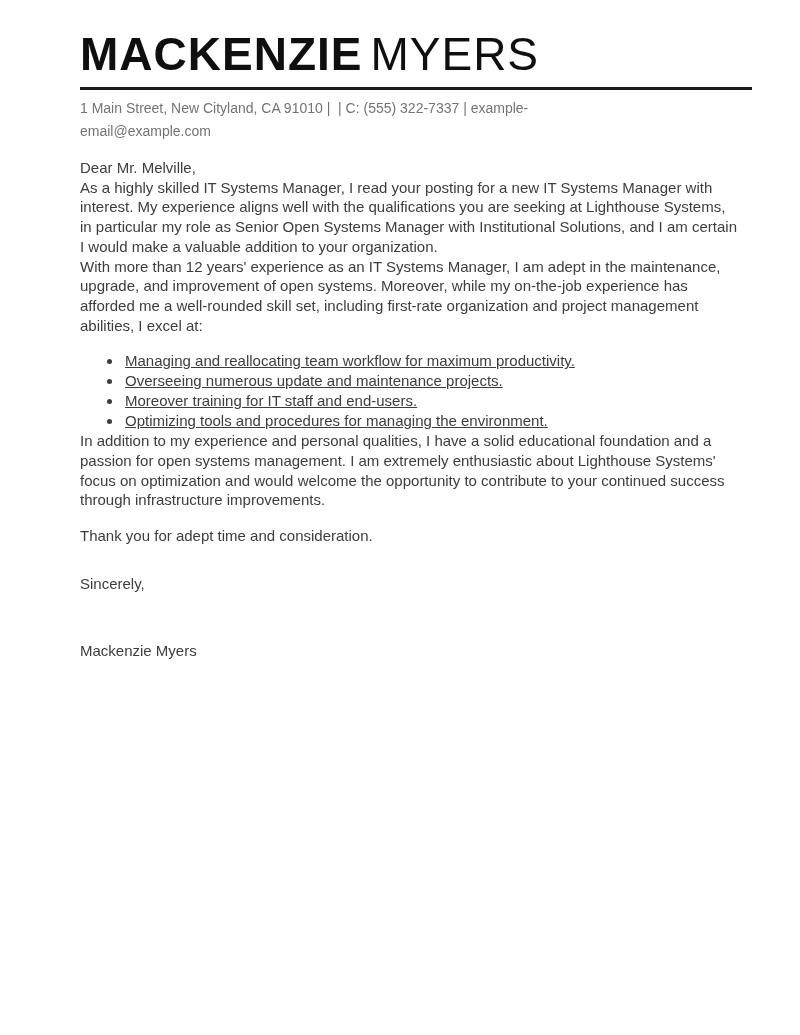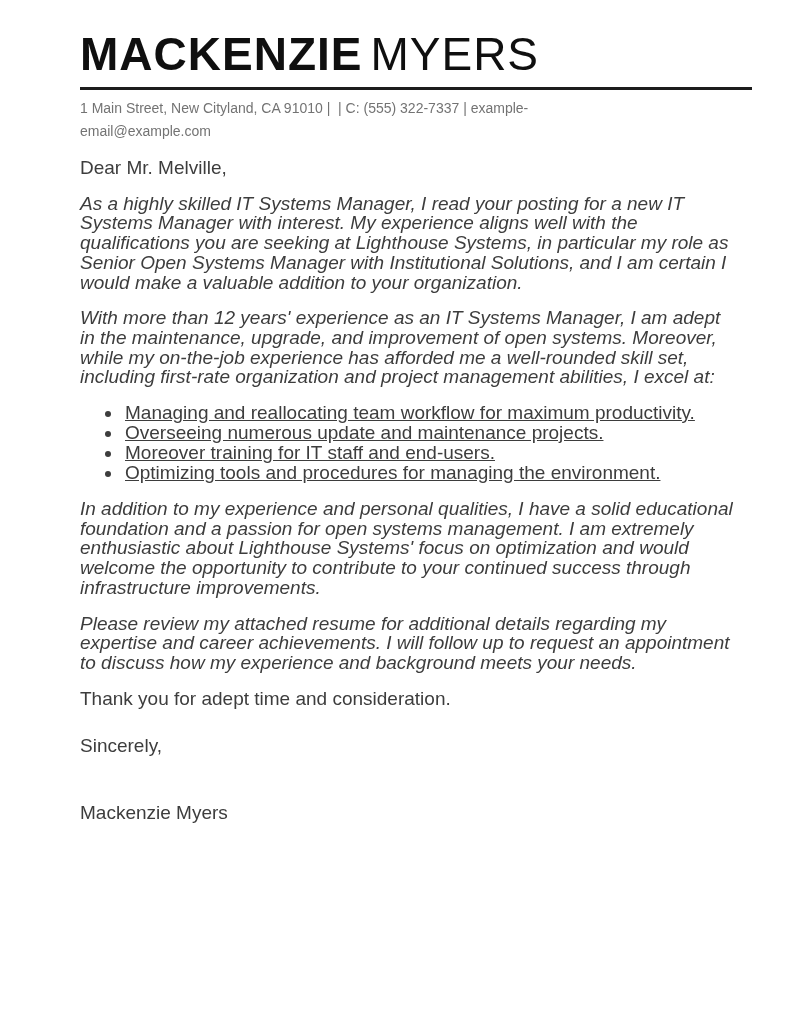--- a/index.html
+++ b/index.html
@@ -31,23 +31,23 @@
     width: 672px;
   }
   .contact {
     margin-top: 7px;
     font-size: 14px;
     line-height: 23px;
     color: #737373;
     white-space: pre-wrap;
     max-width: 560px;
   }
-  .body-text { font-size: 19px; line-height: 19.7px; }
+  .body-text { font-size: 15px; line-height: 19.7px; }
   .salutation { margin-top: 15px; }
-  .para { margin-top: 16px; max-width: 660px; font-style: italic; }
+  .para { max-width: 660px; }
   .bullet-list {
     margin: 16px 0 0 0;
     padding-left: 43px;
     max-width: 620px;
   }
   .bullet-list li {
     line-height: 20px;
     padding-left: 2px;
     text-decoration: underline;
   }
@@ -77,21 +77,20 @@
 
     <ul class="body-text bullet-list">
       <li>Managing and reallocating team workflow for maximum productivity.</li>
       <li>Overseeing numerous update and maintenance projects.</li>
       <li>Moreover training for IT staff and end-users.</li>
       <li>Optimizing tools and procedures for managing the environment.</li>
     </ul>
 
     <div class="body-text para">In addition to my experience and personal qualities, I have a solid educational foundation and a passion for open systems management. I am extremely enthusiastic about Lighthouse Systems' focus on optimization and would welcome the opportunity to contribute to your continued success through infrastructure improvements.</div>
 
-    <div class="body-text para">Please review my attached resume for additional details regarding my expertise and career achievements. I will follow up to request an appointment to discuss how my experience and background meets your needs.</div>
 
     <div class="body-text thanks">Thank you for adept time and consideration.</div>
 
     <div class="body-text closing">Sincerely,</div>
 
     <div class="body-text signature">Mackenzie Myers</div>
   </div>
 
 </div>
 

